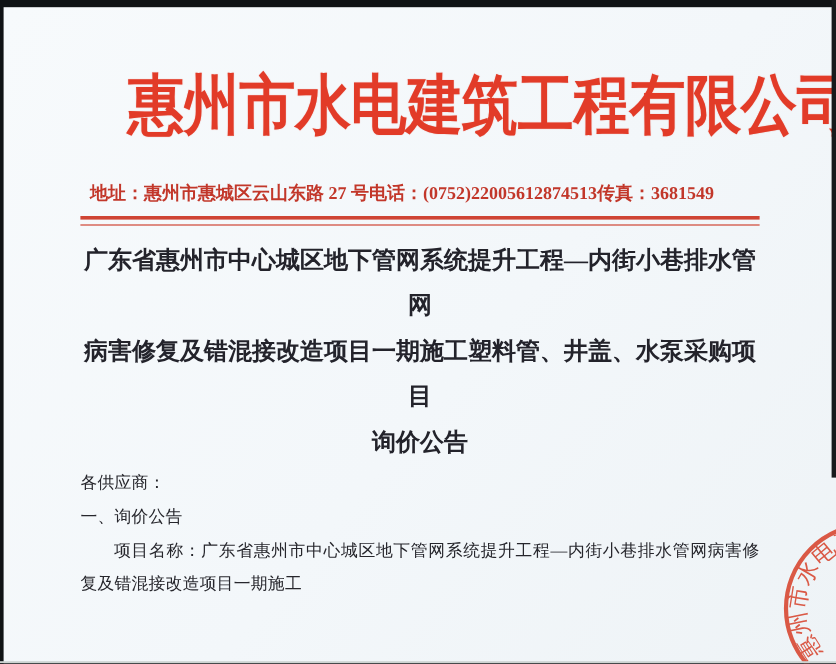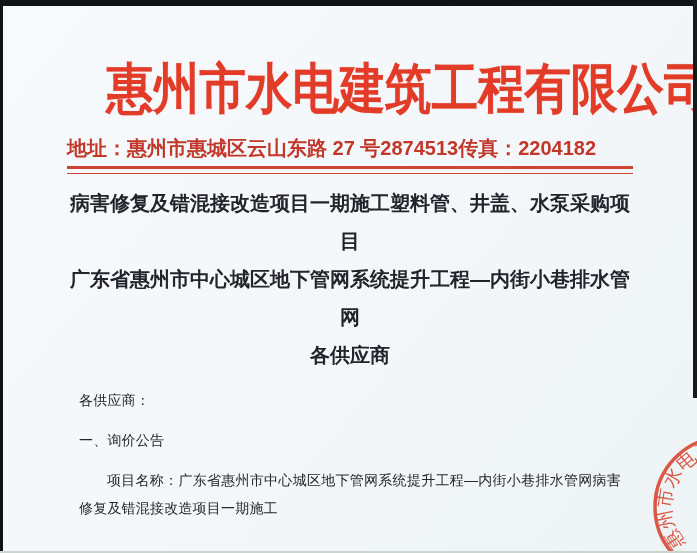--- a/index.html
+++ b/index.html
@@ -1,19 +1,19 @@
 <!DOCTYPE html>
 <html><head>
 <meta charset="utf-8">
 <style>
   html,body { margin:0; padding:0; background:#0e1012; }
   .scan {
     position:relative; width:697px; height:553px; overflow:hidden;
     background:#101315;
-    font-family:Liberation Sans, sans-serif;
+    font-family:Liberation Serif, serif;
   }
   .paper {
     position:absolute; left:3px; top:6px; right:0; bottom:0;
     background:linear-gradient(130deg,#f7fafc 0%,#f3f7fa 55%,#eef3f6 100%);
   }
   .edge-right {
     position:absolute; top:0; right:0; width:4px; height:398px;
     background:#171a1c;
   }
   .edge-bottom {
@@ -22,66 +22,67 @@
   }
   .content { position:absolute; left:64px; right:64px; top:0; }
 
   .company {
     margin:42px 0 0; text-align:center; white-space:nowrap;
     color:#e23b28; font-weight:bold; font-size:54px; line-height:80px;
     transform:scaleX(0.86); transform-origin:center;
     text-shadow:0 0 1px rgba(226,59,40,.45);
   }
   .contact {
-    margin-top:10px; display:flex; justify-content:space-between;
+    margin-top:24px; display:flex; justify-content:flex-end;
     padding-right:38px; white-space:nowrap;
-    color:#c2372a; font-weight:bold; font-size:20px; line-height:20px;
+    color:#c2372a; font-weight:bold; font-size:15px; line-height:20px;
   }
   .rule {
     margin-top:8px; height:4px;
     border-top:3.5px solid #cf4434; border-bottom:1.5px solid #cf4434;
   }
   .title {
     margin-top:10px; text-align:center; font-weight:bold;
     color:#23232b; font-size:20px; line-height:38px;
   }
   .doc-body {
     margin-top:2px; font-size:14px; line-height:28px; color:#26262c;
     letter-spacing:0.2px;
   }
-  .doc-body p { margin:12px; text-align:justify; }
+  .doc-body p { margin:0; text-align:justify; }
   .indent { text-indent:2em; }
 
   .seal {
     position:absolute; left:640px; top:422px; width:170px; height:170px;
     opacity:0.92; pointer-events:none;
   }
 </style>
 </head>
 <body>
 
 <div class="scan">
   <div class="paper">
 
     <div class="content">
 
       <h1 class="company">惠州市水电建筑工程有限公司</h1>
 
       <div class="contact">
         <span>地址：惠州市惠城区云山东路 27 号</span>
+        <span>电话：(0752)2200561</span>
         <span>2874513</span>
-        <span>传真：2204182</span>
+        <span>传真：3681549</span>
       </div>
 
       <div class="rule"></div>
 
       <div class="title">
+        <div>广东省惠州市中心城区地下管网系统提升工程—内街小巷排水管网</div>
         <div>病害修复及错混接改造项目一期施工塑料管、井盖、水泵采购项目</div>
-        <div>广东省惠州市中心城区地下管网系统提升工程—内街小巷排水管网</div>
-        <div>各供应商</div>
+        <div>询价公告</div>
       </div>
 
       <div class="doc-body">
         <p>各供应商：</p>
         <p>一、询价公告</p>
         <p class="indent">项目名称：广东省惠州市中心城区地下管网系统提升工程—内街小巷排水管网病害修复及错混接改造项目一期施工</p>
 
       </div>
 
     </div>

